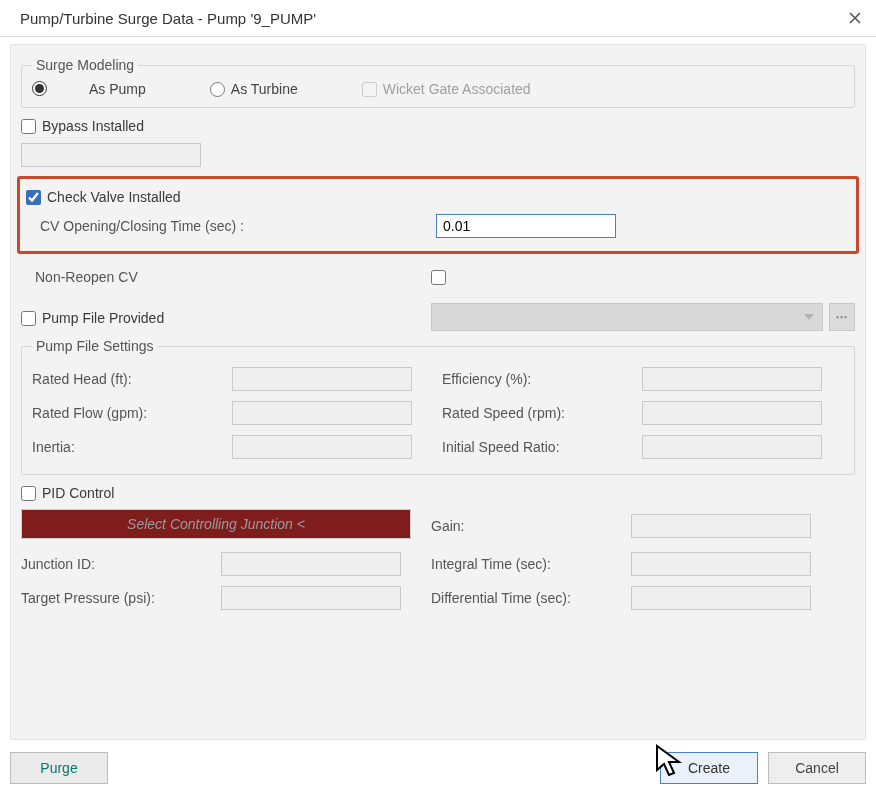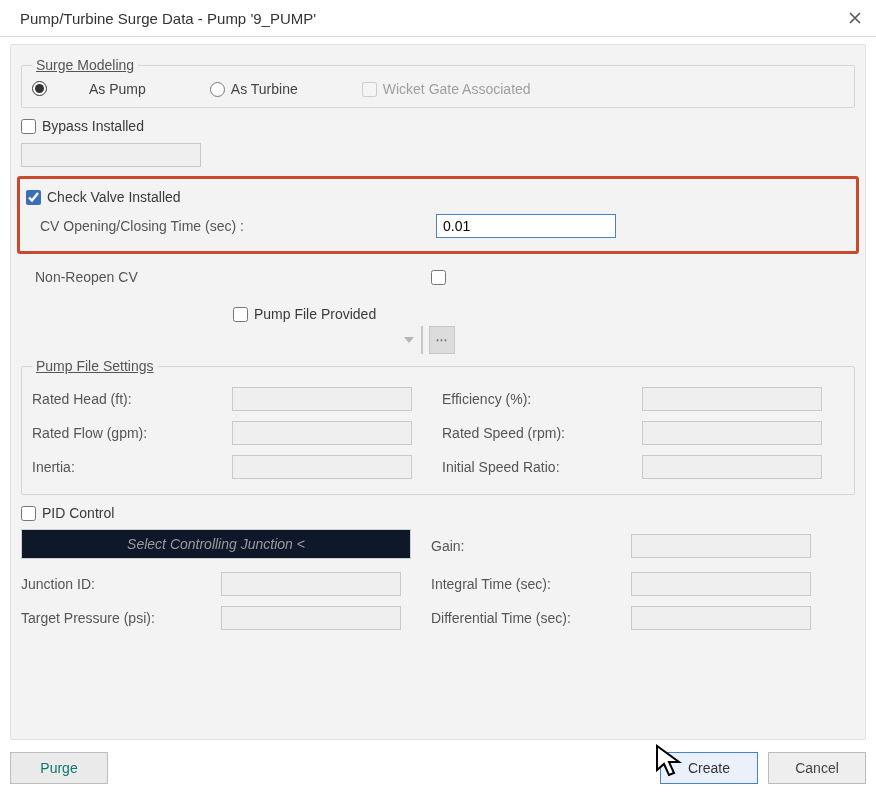--- a/index.html
+++ b/index.html
@@ -49,21 +49,20 @@
     border: 1px solid #d5d5d5;
     border-radius: 2px;
     margin: 4px 0 10px 0;
     padding: 8px 10px 10px 10px;
     background: #f3f3f3;
   }
   fieldset.group > legend {
     padding: 0 4px;
     font-size: 14px;
     color: #555;
-    text-decoration: underline;
   }
   .row {
     display: flex;
     align-items: center;
     min-height: 34px;
   }
   .col-left  { width: 410px; display: flex; align-items: center; }
   .col-right { flex: 1; display: flex; align-items: center; }
   .lbl {
     flex: 0 0 200px;
@@ -116,21 +115,21 @@
     transform:translateY(-50%);
   }
   .browse-btn{
     width:24px;height:26px;margin-left:6px;
     background:#dcdcdc;border:1px solid #c7c7c7;
     display:flex;align-items:center;justify-content:center;
     color:#777;font-weight:bold;font-size:12px;letter-spacing:1px;
   }
   .wide-btn{
     width: 388px; height:28px;
-    background:#0f172a; border:1px solid #cfcfcf;
+    background:#7f1d1d; border:1px solid #cfcfcf;
     color:#9a9a9a; font:inherit; font-style:italic;
     display:flex;align-items:center;justify-content:center;
     margin: 4px 0 8px 0;
   }
   .footer{
     position:absolute; left:10px; right:10px; bottom:12px;
     height:40px; display:flex; align-items:center;
   }
   .btn{
     min-width:96px; height:30px;
@@ -212,21 +211,21 @@
 
     <div class="row">
       <div class="col-left">
         <span class="lbl wide" style="padding-left:14px;">Non-Reopen CV</span>
       </div>
       <div class="col-right">
         <input type="checkbox" class="check" style="">
       </div>
     </div>
 
-    <div class="row" style="margin-top:6px;flex-direction:column;">
+    <div class="row" style="margin-top:6px;">
       <div class="chk-row" style="width:410px;">
         <input type="checkbox" class="check" style="">
         <span>Pump File Provided</span>
       </div>
       <div class="col-right" style="flex:1;">
         <div class="pumpfile-combo"></div>
         <div class="browse-btn">⋯</div>
       </div>
     </div>
 

